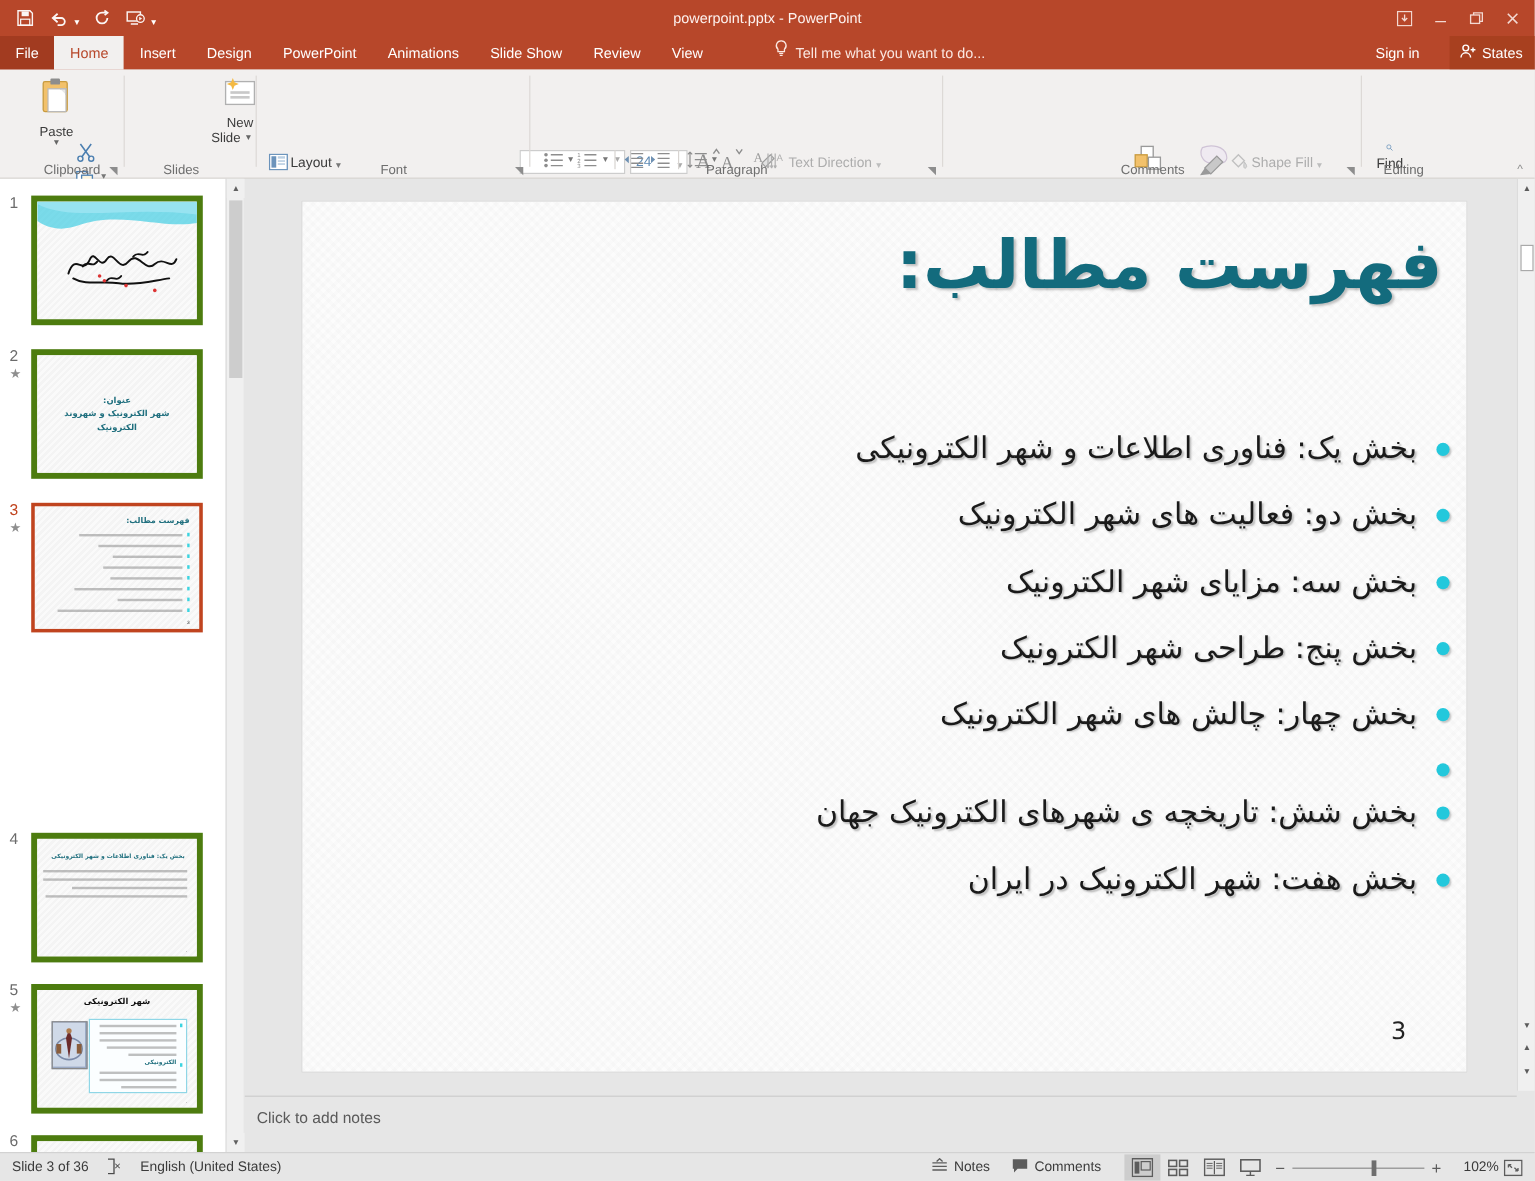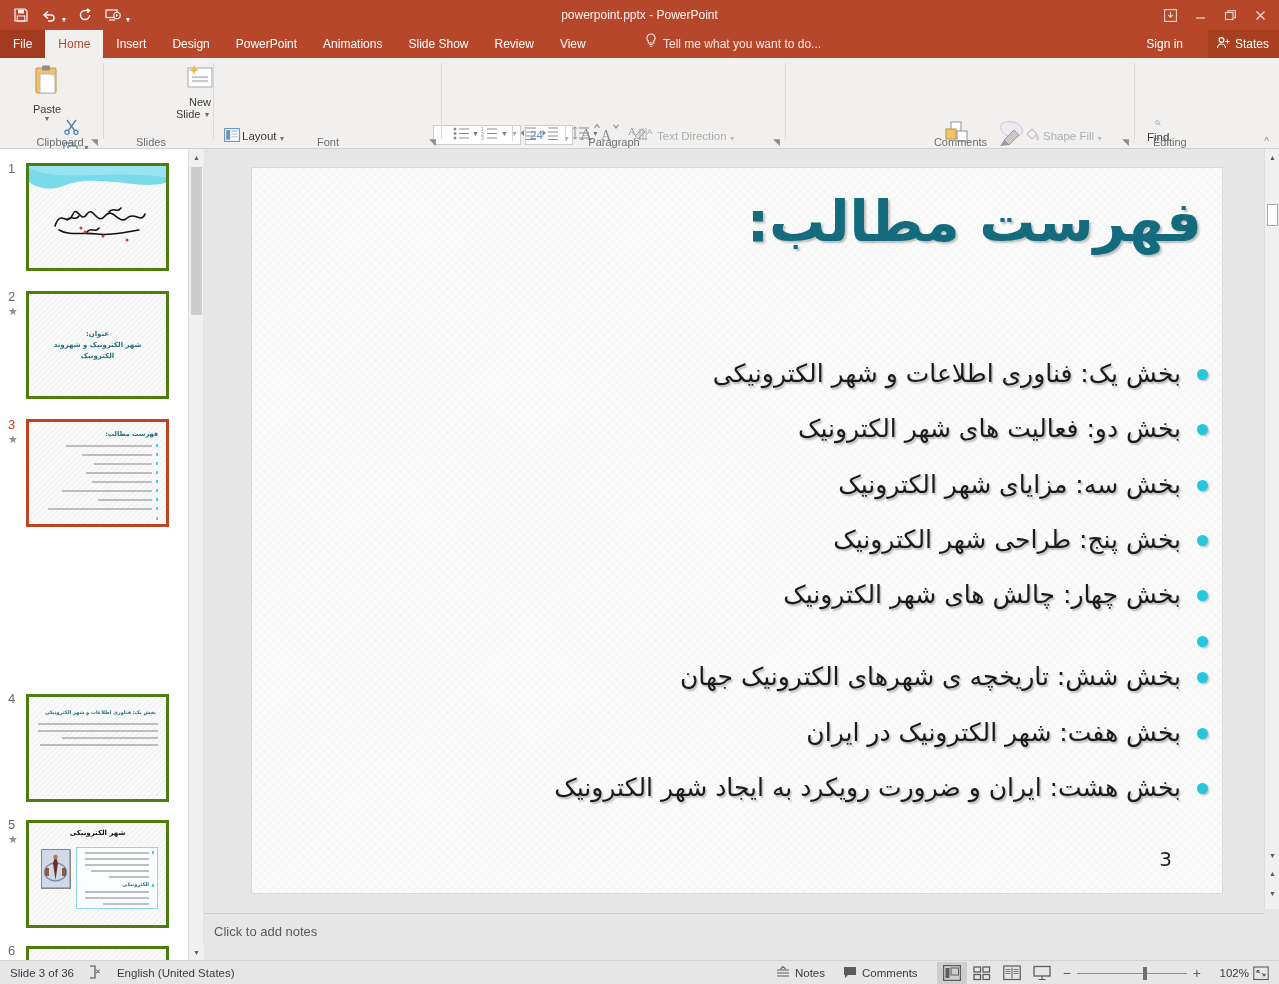--- a/index.html
+++ b/index.html
@@ -105,21 +105,21 @@
   
   .thumbpane {
     position: absolute; top: 149px; left: 0; width: 188px; height: 811px;
     background: #fff; overflow: hidden;
   }
   .thumb-row { position: relative; }
   .thumb-num { position: absolute; left: 8px; font-size: 13px; color: #6b6b6b; }
   .thumb-star { position: absolute; left: 8px; font-size: 11px; color: #8e8e8e; }
   .thumb {
     position: absolute; left: 26px; width: 143px; background: #fcfcfc;
-    border: 3px solid #4d7c0f; overflow: hidden;
+    border: 5px solid #4d7c0f; overflow: hidden;
   }
   .thumb.sel { border: 3px solid #c0441f; }
   .thumb-inner { position: relative; width: 100%; height: 100%;
     background-image: repeating-linear-gradient(135deg, #fafafa 0 2px, #f4f4f4 2px 4px);
   }
   .tx { position: absolute; color: #1f6f7e; white-space: nowrap; }
   .tline { position: absolute; background: #8d8d8d; opacity: .55; height: 1.6px; }
   .tbul { position: absolute; width: 2.5px; height: 2.5px; background: #3bd4e0; }
 
   
@@ -810,24 +810,20 @@
           <span class="blt-txt"></span>
         </div>
         <div class="blt-row">
           <span class="blt-dot"></span>
           <span class="blt-txt">بخش شش: تاریخچه ی شهرهای الکترونیک جهان</span>
         </div>
         <div class="blt-row">
           <span class="blt-dot"></span>
           <span class="blt-txt">بخش هفت: شهر الکترونیک در ایران</span>
         </div>
-        <div class="blt-row">
-          <span class="blt-dot"></span>
-          <span class="blt-txt">بخش هشت: ایران و ضرورت رویکرد به ایجاد شهر الکترونیک</span>
-        </div>
       </div>
 
       <div class="slide-num">3</div>
     </div>
   </div>
 
   <div class="edit-scroll">
     <div class="es-btn" style="top:0;">▲</div>
     <div class="es-box" style="top:55px; height:22px;"></div>
     <div class="es-btn" style="top:698px;">▼</div>

